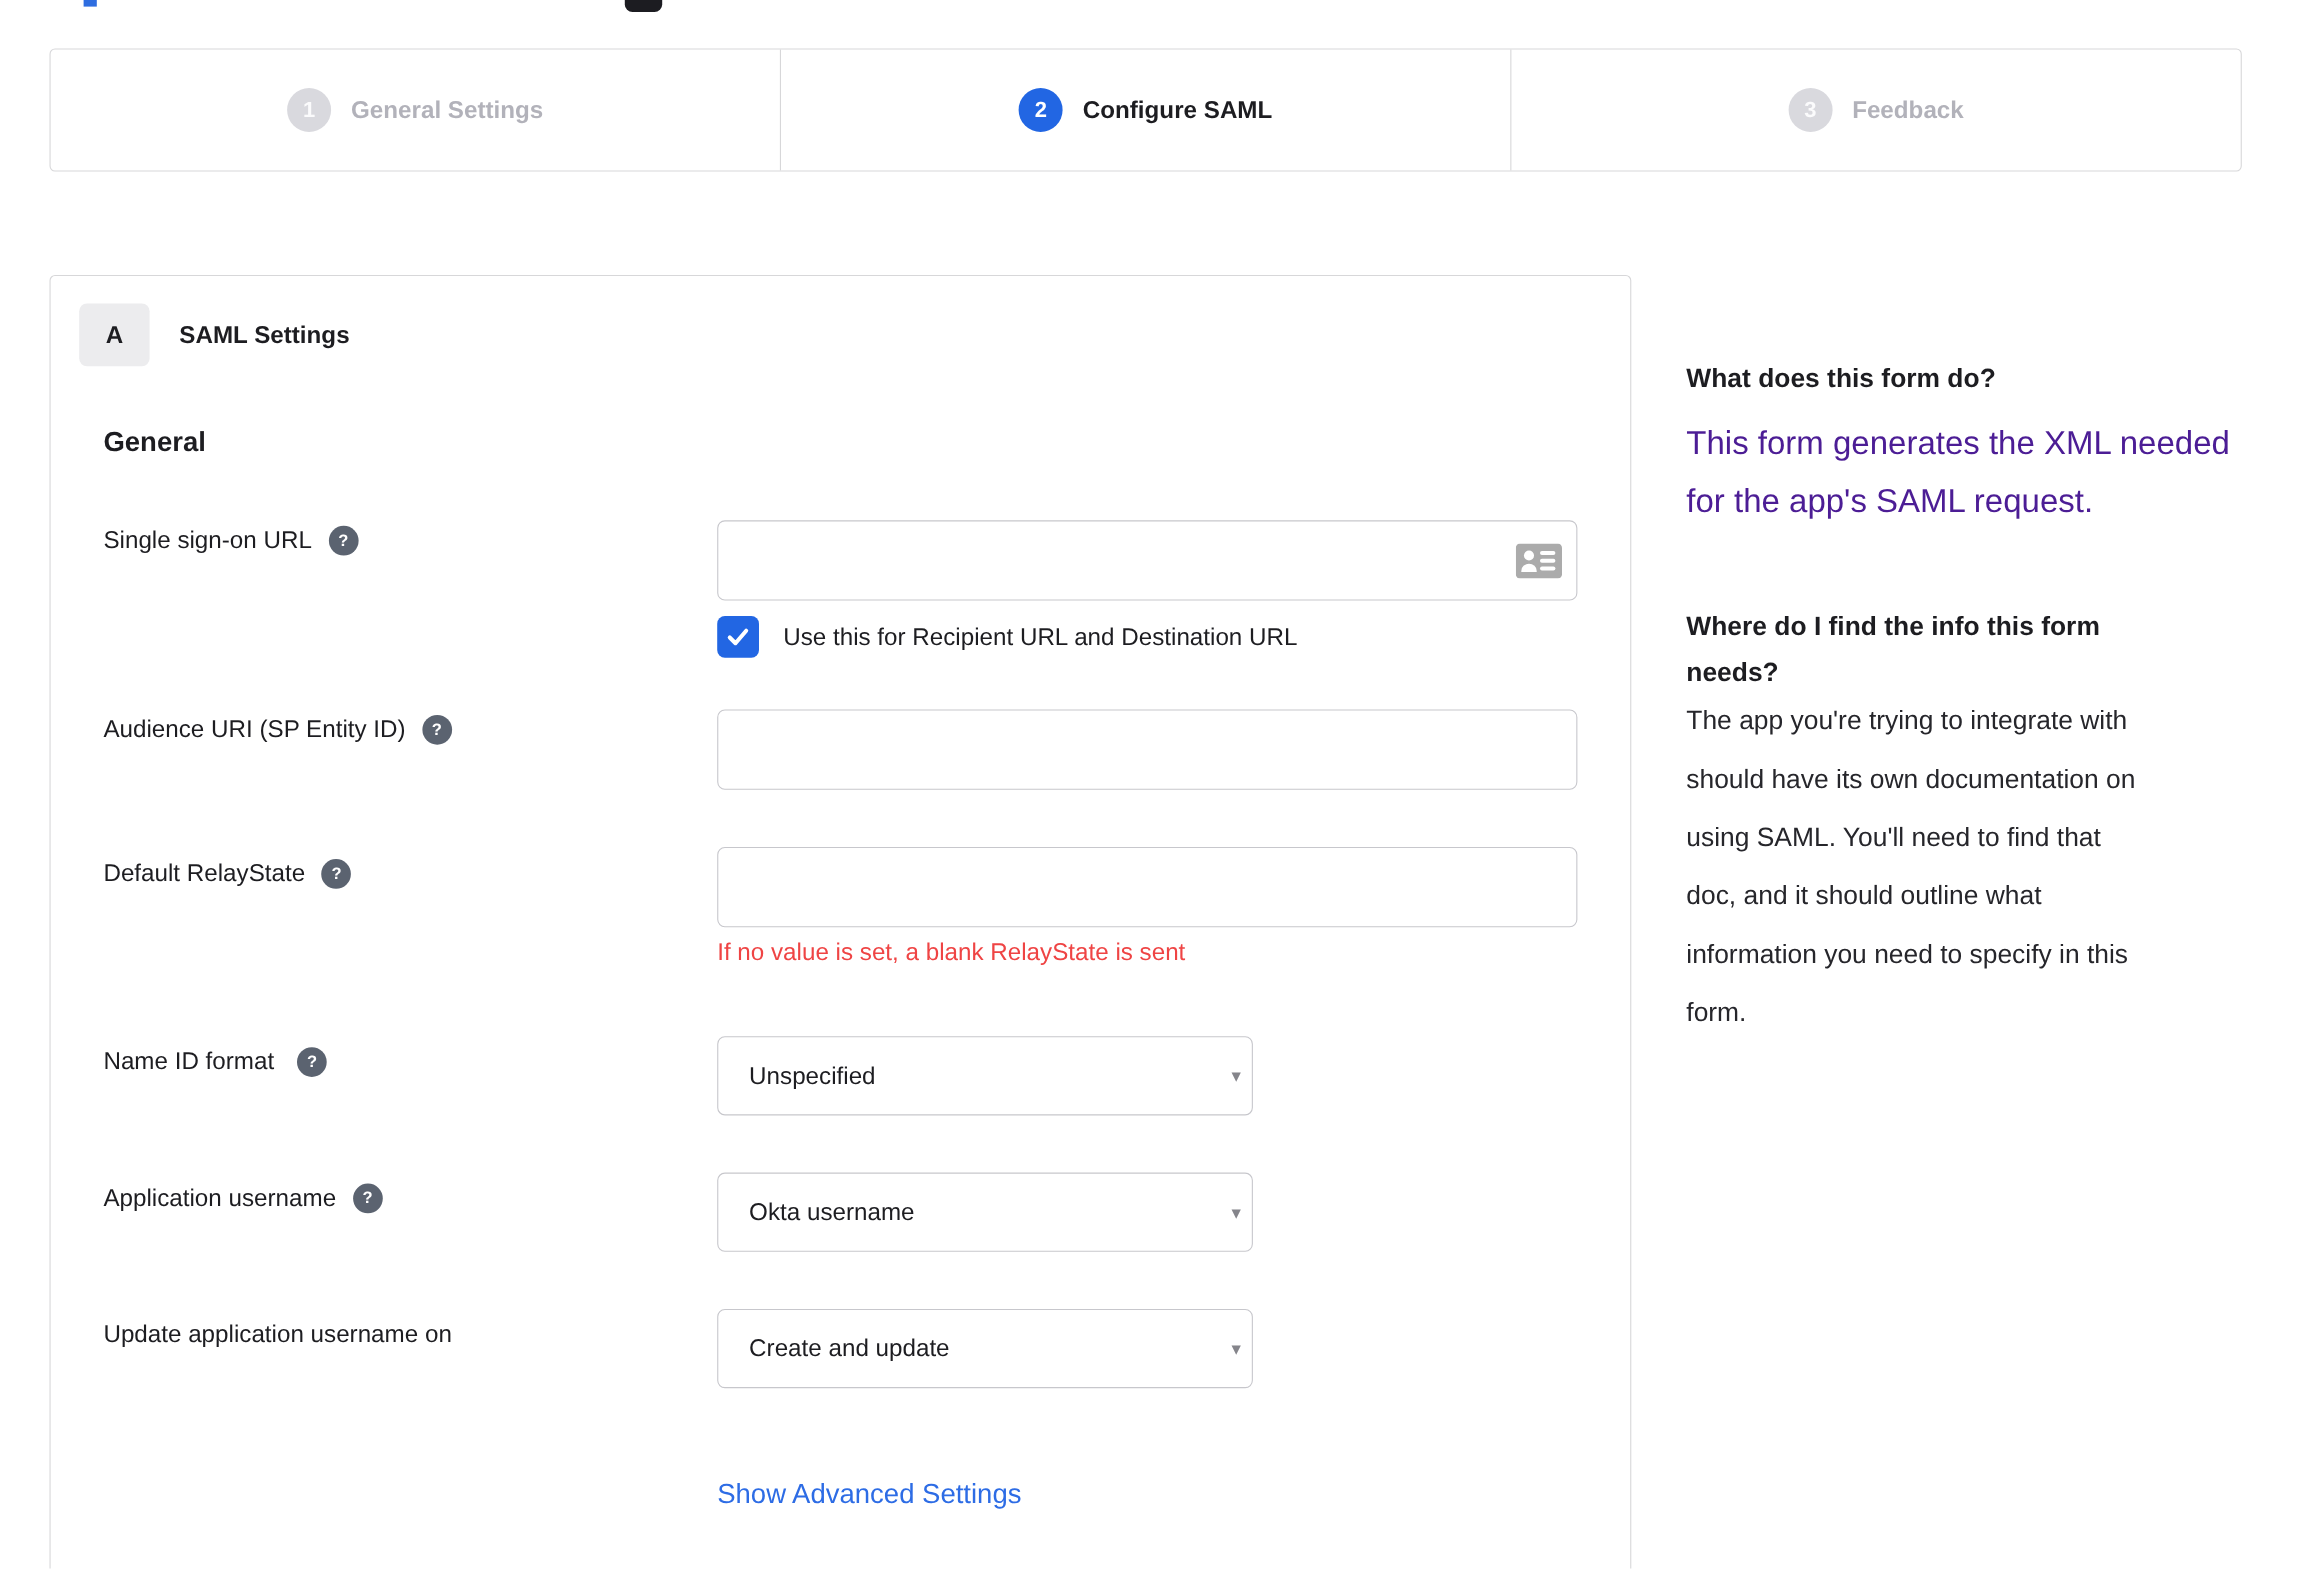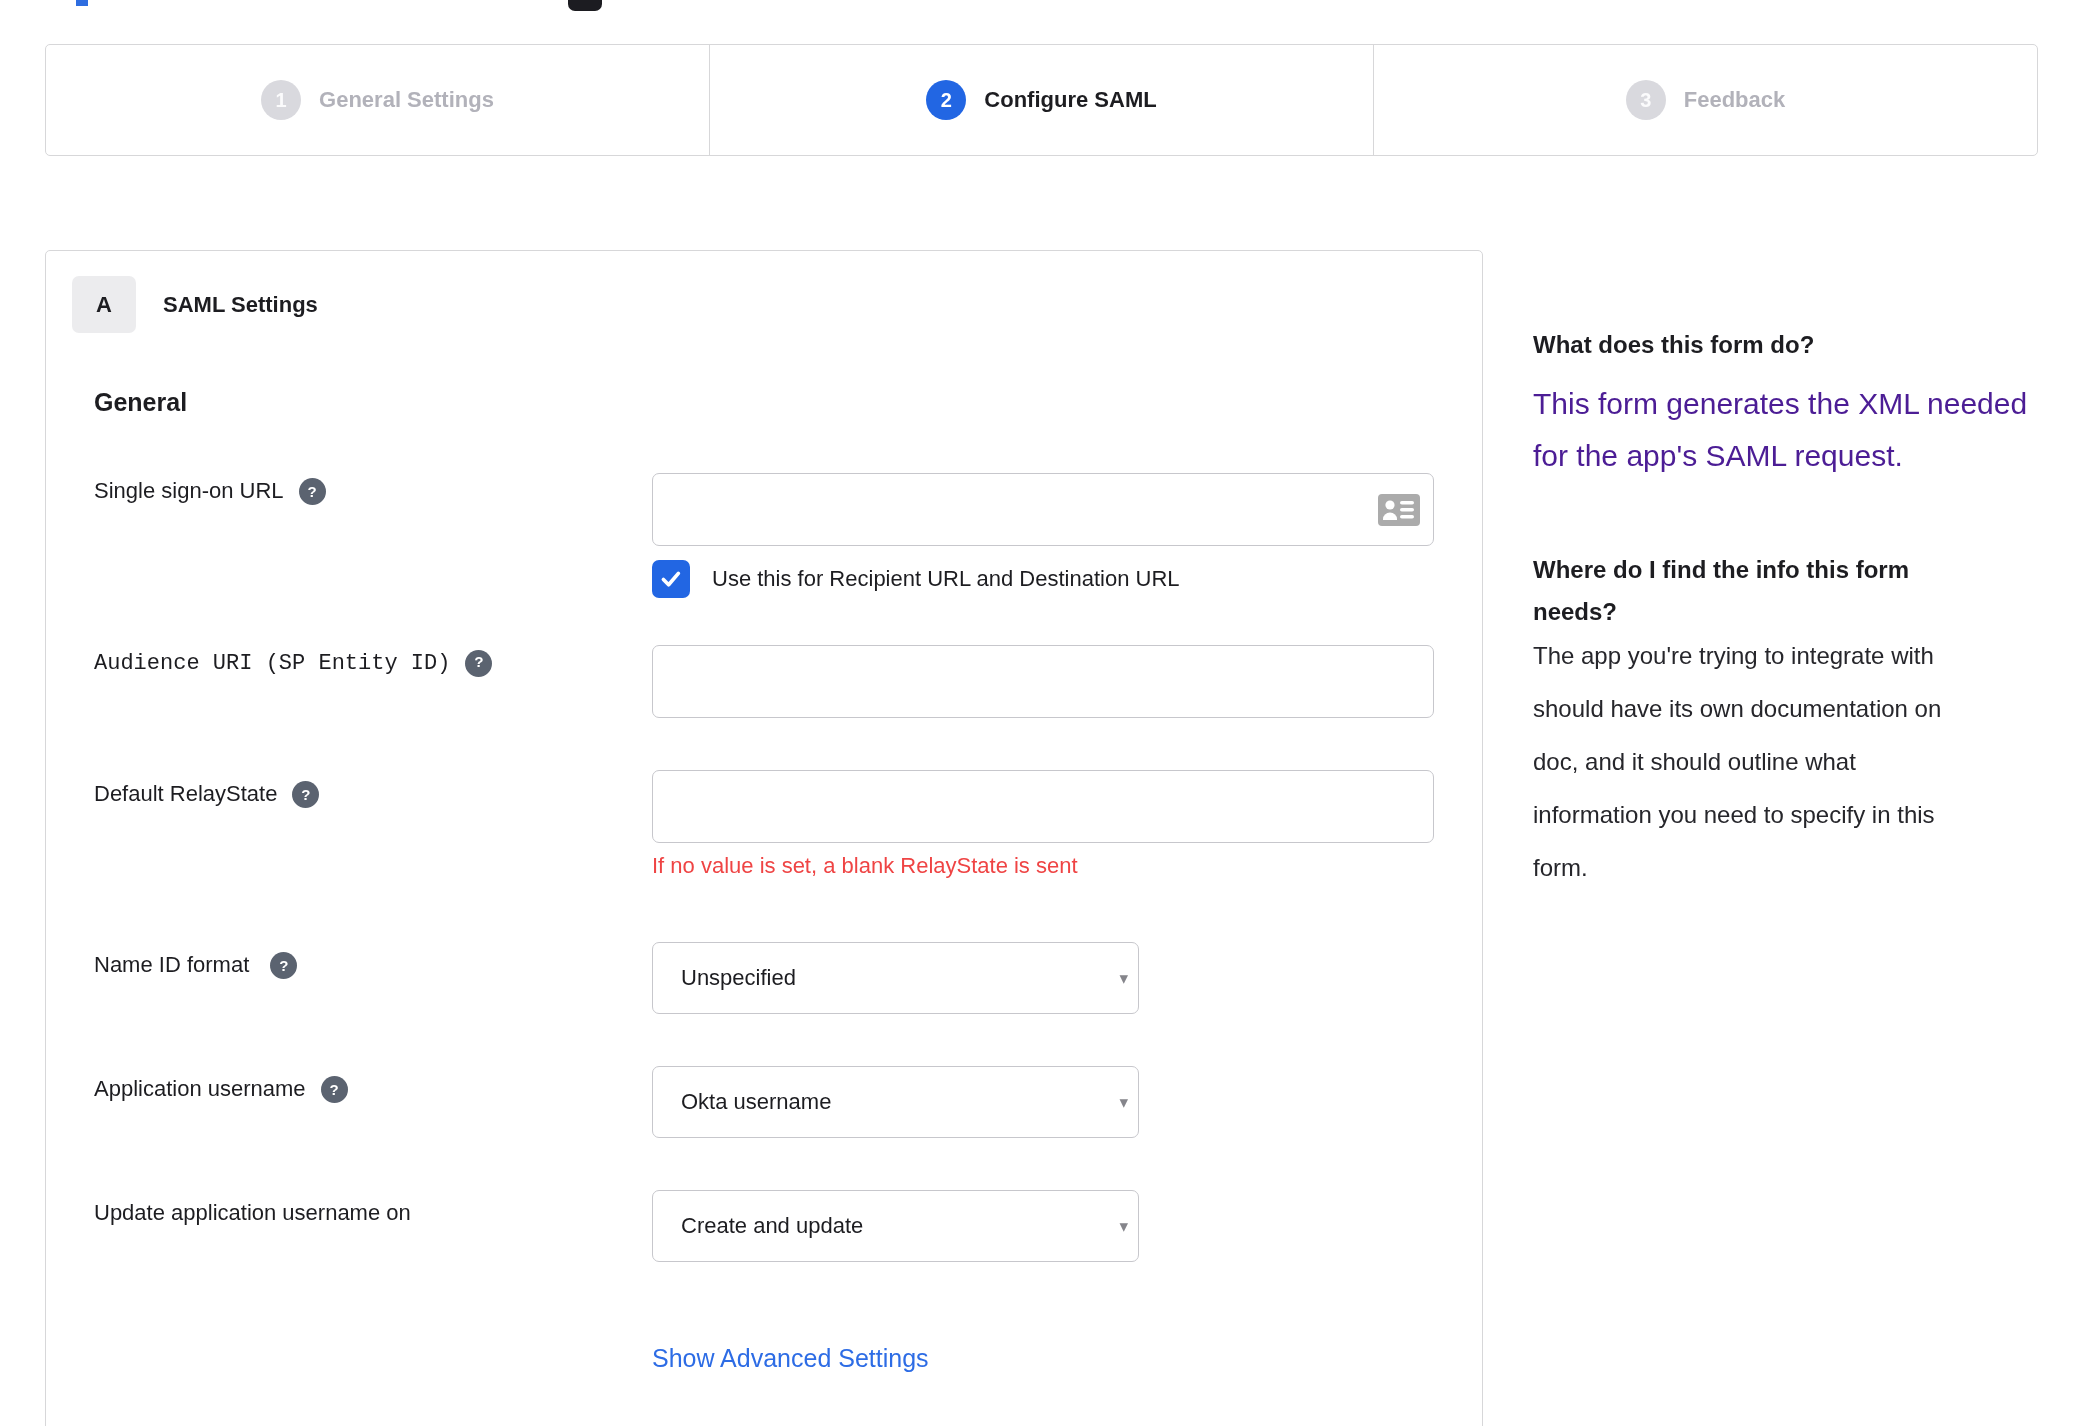--- a/index.html
+++ b/index.html
@@ -102,21 +102,21 @@
   <rect x="22" y="14" width="14" height="3.6" rx="1.8" fill="#ffffff"></rect>
   <rect x="22" y="21" width="14" height="3.6" rx="1.8" fill="#ffffff"></rect>
 </svg>
 <div class="abs checkbox">
   <svg width="26" height="26" viewBox="0 0 24 24">
     <path d="M5 12.5l4.8 4.8 9-10.5" stroke="#ffffff" stroke-width="3.4" fill="none" stroke-linecap="round" stroke-linejoin="round"></path>
   </svg>
 </div>
 <div class="abs checkbox-label">Use this for Recipient URL and Destination URL</div>
 
-<div class="abs field-label" style="top:648px;font-family:Liberation Mono, monospace;">
+<div class="abs field-label" style="top:648px;">
   <span>Audience URI (SP Entity ID)</span>
   <span class="help-icon">?</span>
 </div>
 <input class="abs text-input" style="top: 645px;" type="text" value="">
 
 <div class="abs field-label" style="top:779px;">
   <span>Default RelayState</span>
   <span class="help-icon">?</span>
 </div>
 <input class="abs text-input" style="top: 770px;" type="text" value="">
@@ -155,16 +155,17 @@
   <div>This form generates the XML needed</div>
   <div>for the app's SAML request.</div>
 </div>
 <div class="abs side-h2">
   <div>Where do I find the info this form</div>
   <div>needs?</div>
 </div>
 <div class="abs side-p2">
   <div>The app you're trying to integrate with</div>
   <div>should have its own documentation on</div>
+  <div>using SAML. You'll need to find that</div>
   <div>doc, and it should outline what</div>
   <div>information you need to specify in this</div>
   <div>form.</div>
 </div>
 
 </body></html>

